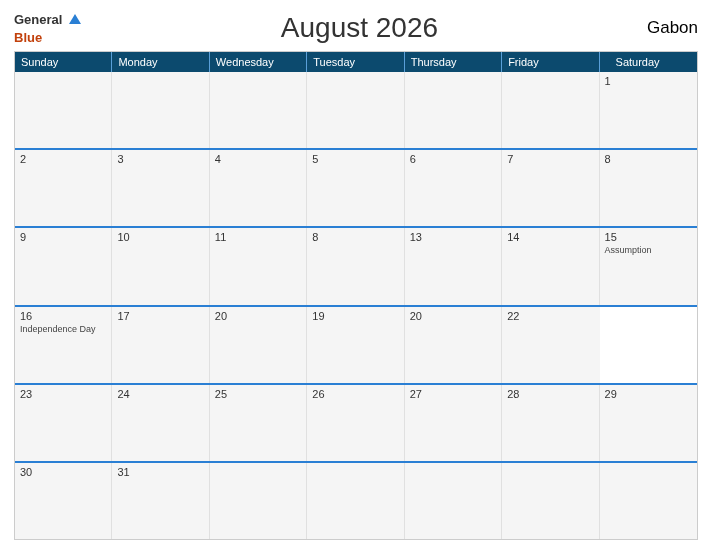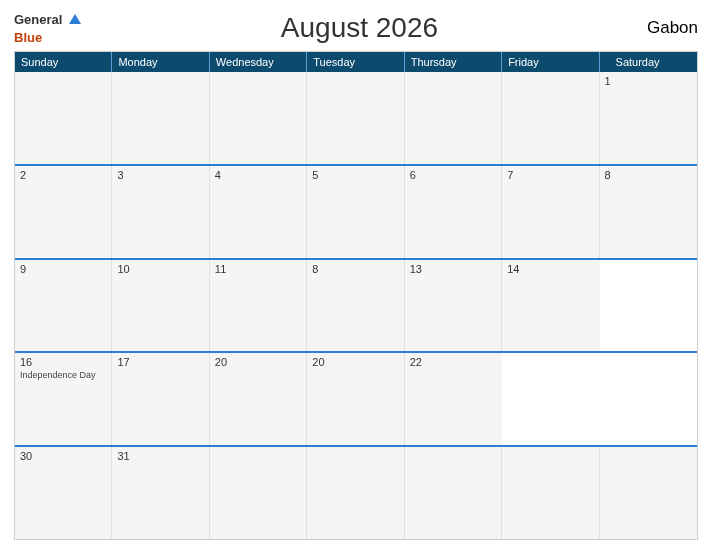--- a/index.html
+++ b/index.html
@@ -192,37 +192,67 @@
           </div>
           <div class="day-cell">
             <span class="day-number">8</span>
           </div>
           <div class="day-cell">
             <span class="day-number">13</span>
           </div>
           <div class="day-cell">
             <span class="day-number">14</span>
           </div>
+          <div class="day-cell">
+            <span class="day-number">15</span>
+            <span class="day-event">Assumption</span>
+          </div>
         </div>
         <div class="week">
           <div class="day-cell">
             <span class="day-number">16</span>
             <span class="day-event">Independence Day</span>
           </div>
           <div class="day-cell">
             <span class="day-number">17</span>
           </div>
           <div class="day-cell">
             <span class="day-number">20</span>
           </div>
           <div class="day-cell">
+            <span class="day-number">19</span>
+          </div>
+          <div class="day-cell">
             <span class="day-number">20</span>
           </div>
           <div class="day-cell">
             <span class="day-number">22</span>
+          </div>
+        </div>
+        <div class="week">
+          <div class="day-cell">
+            <span class="day-number">23</span>
+          </div>
+          <div class="day-cell">
+            <span class="day-number">24</span>
+          </div>
+          <div class="day-cell">
+            <span class="day-number">25</span>
+          </div>
+          <div class="day-cell">
+            <span class="day-number">26</span>
+          </div>
+          <div class="day-cell">
+            <span class="day-number">27</span>
+          </div>
+          <div class="day-cell">
+            <span class="day-number">28</span>
+          </div>
+          <div class="day-cell">
+            <span class="day-number">29</span>
           </div>
         </div>
         <div class="week">
           <div class="day-cell">
             <span class="day-number">30</span>
           </div>
           <div class="day-cell">
             <span class="day-number">31</span>
           </div>
           <div class="day-cell empty"></div>

